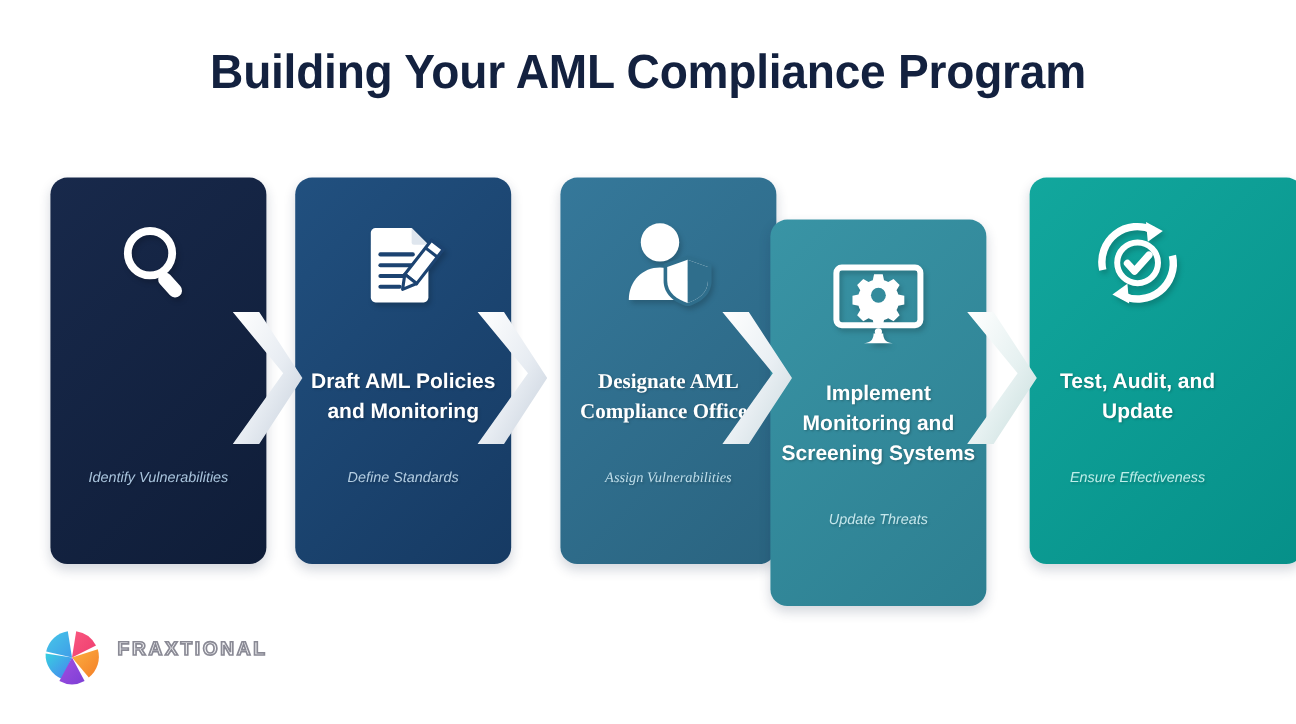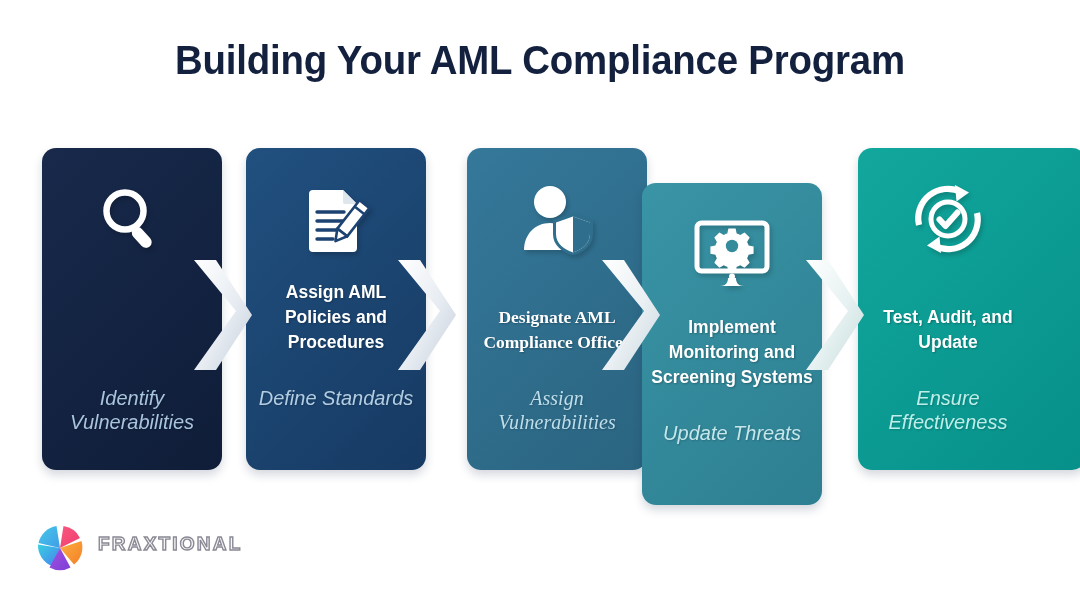--- a/index.html
+++ b/index.html
@@ -91,21 +91,21 @@
     font-weight: bold;
     line-height: 25px;
     text-shadow: 1px 1px 2px rgba(0,0,0,0.25);
   }
   .step-sub {
     position: absolute;
     left: 0;
     top: 120px;
     width: 168px;
     text-align: center;
-    font-size: 20px;
+    font-size: 12px;
     font-style: italic;
     line-height: 24px;
     text-shadow: 1px 1px 2px rgba(0,0,0,0.18);
   }
 
   
   .chev {
     position: absolute;
     top: 258px;
     width: 62px;
@@ -127,21 +127,21 @@
     position: absolute;
     left: 0;
     top: 0;
     width: 52px;
     height: 52px;
   }
   .logo-text {
     position: absolute;
     left: 64px;
     top: 11px;
-    font-size: 19px;
+    font-size: 16px;
     font-weight: bold;
     letter-spacing: 2.2px;
     color: #f7f7f9;
     -webkit-text-stroke: 1.4px #8a8a95;
     font-family: "Liberation Sans", sans-serif;
   }
 </style>
 </head>
 <body>
 
@@ -178,21 +178,21 @@
               <line x1="18" y1="57" x2="34" y2="57"></line>
             </g>
             <g transform="rotate(38 48 44)">
               <rect x="42" y="16" width="12.5" height="36" fill="#ffffff" stroke="#1c4371" stroke-width="2.6"></rect>
               <path d="M42 52 l6.25 11 l6.25 -11 z" fill="#ffffff" stroke="#1c4371" stroke-width="2.6" stroke-linejoin="round"></path>
               <line x1="42" y1="24" x2="54.5" y2="24" stroke="#1c4371" stroke-width="2.6"></line>
             </g>
           </svg>
         </div>
         <div class="txt-block">
-          <div class="step-title">Assign AML Policies and Procedures</div>
+          <div class="step-title">Draft AML Policies and Monitoring</div>
           <div class="step-sub" style="color:#b3cde2;text-align:center;">Define Standards</div>
         </div>
       </div>
     </div>
 
     <div class="step-card" style="left:425px; background:linear-gradient(135deg,#35789a 0%,#2a6480 100%);font-family:Liberation Serif, serif;">
       <div class="inner">
         <div class="icon-wrap">
           <svg width="76" height="72" viewBox="0 0 76 72">
             <circle cx="31" cy="19" r="16" fill="#ffffff"></circle>

